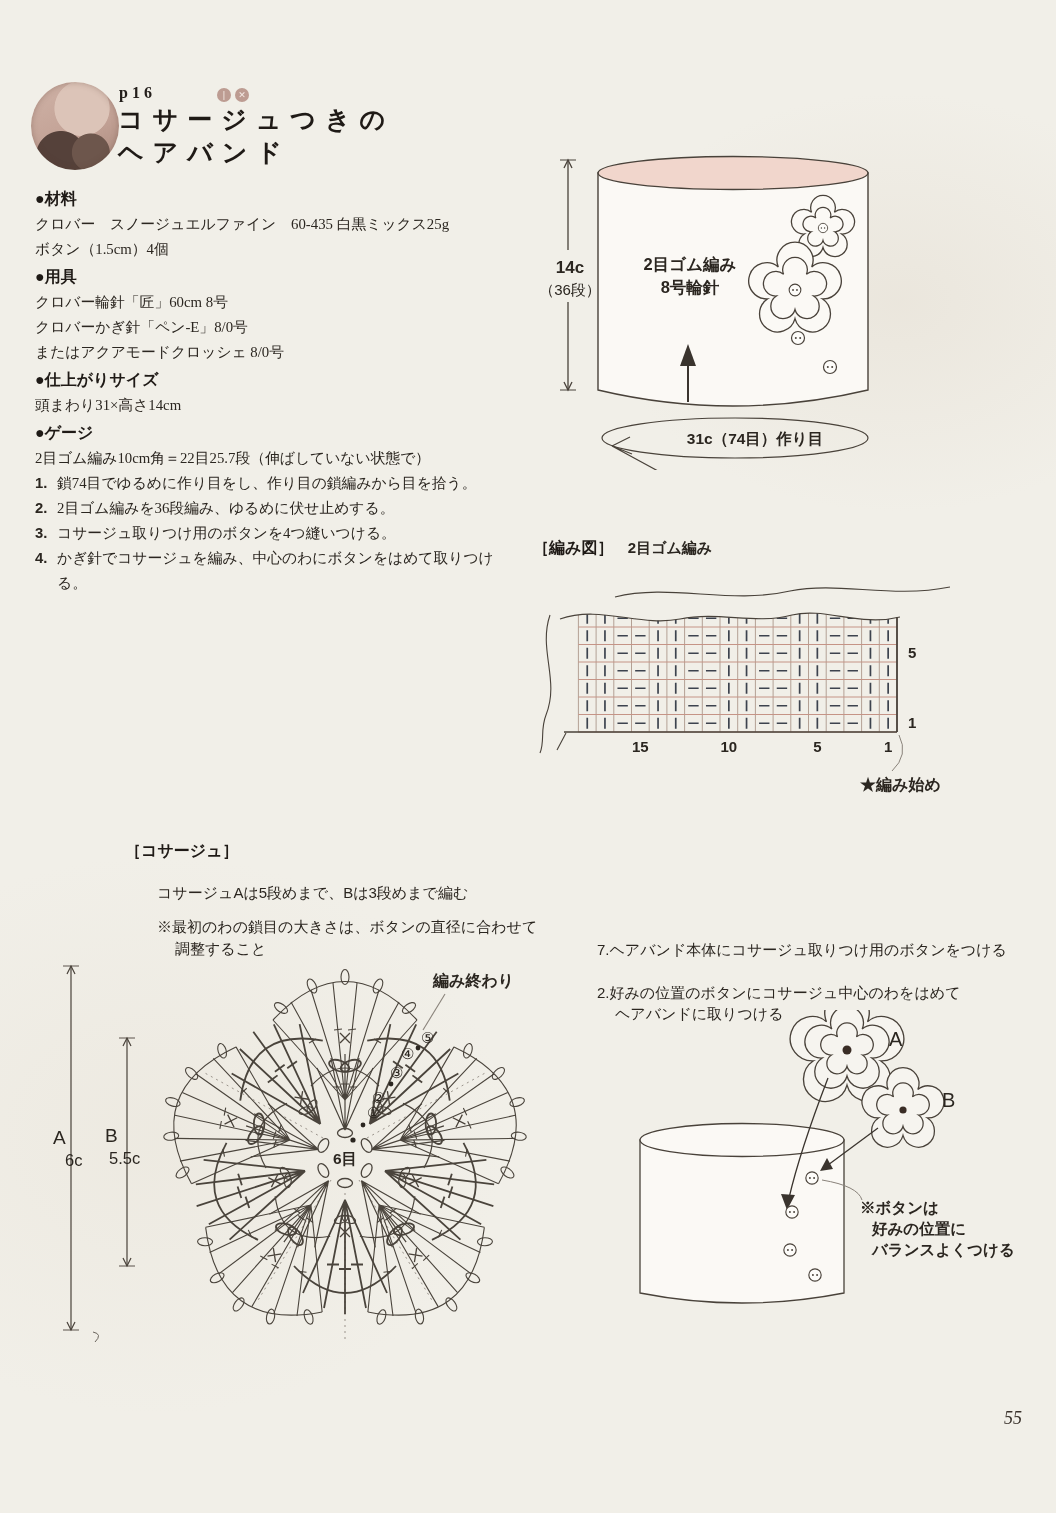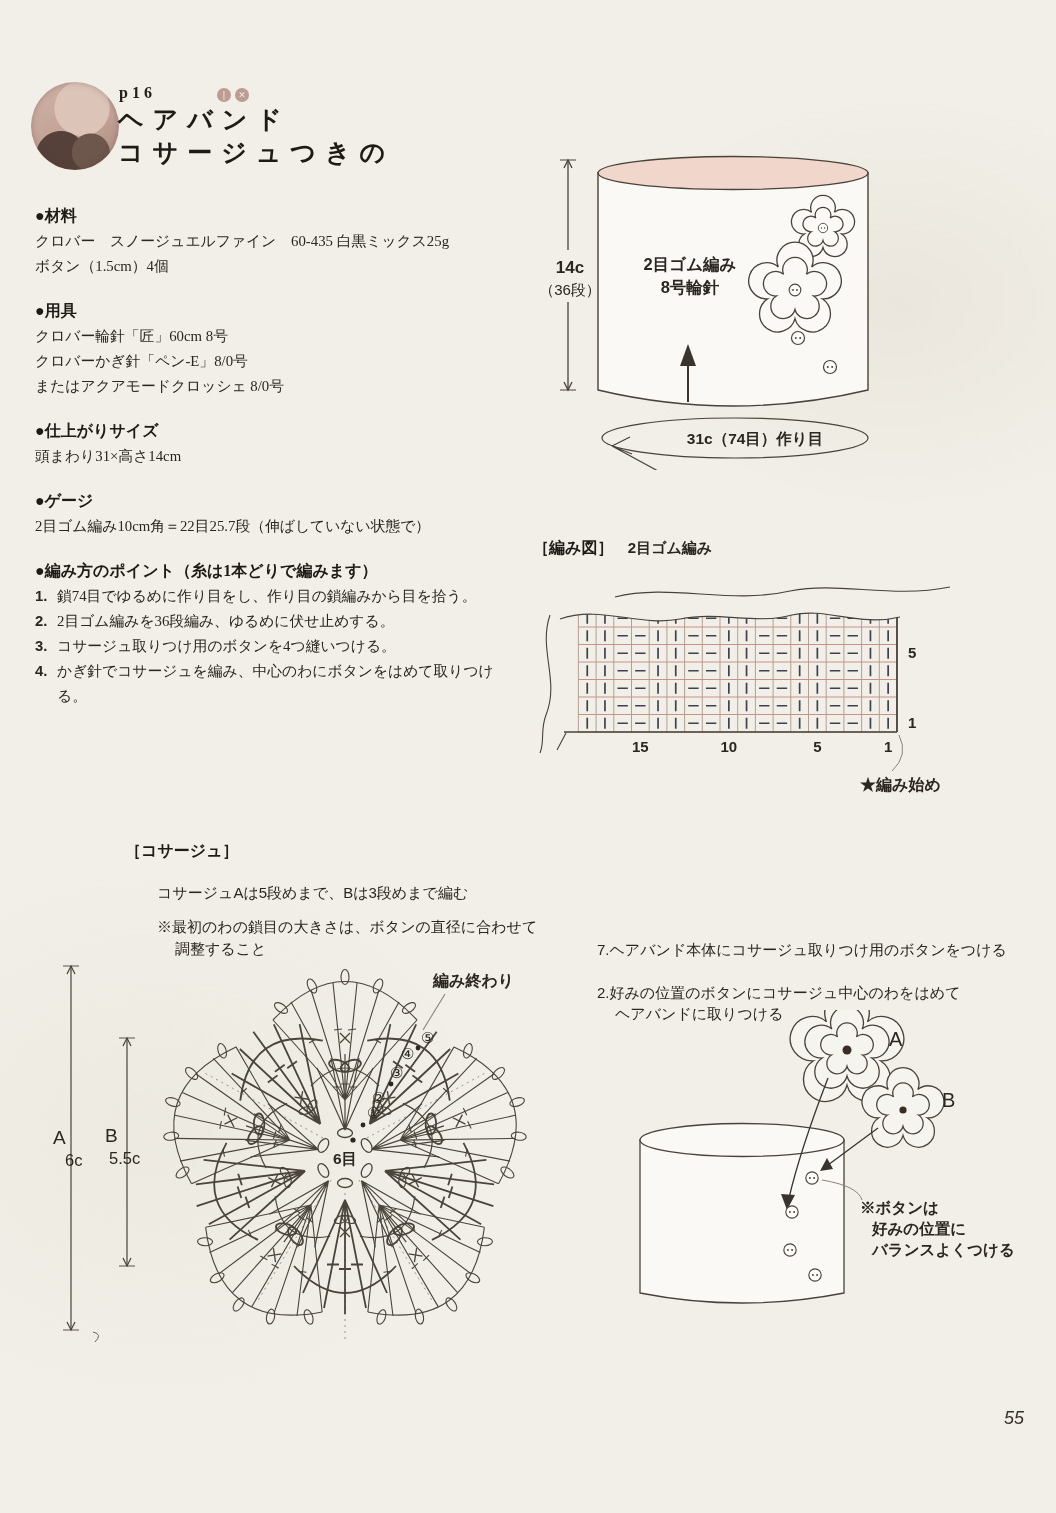--- a/index.html
+++ b/index.html
@@ -16,27 +16,27 @@
       radial-gradient(circle at 68% 80%, #6d564c 0 20%, transparent 21%),
       radial-gradient(circle at 34% 84%, #55413a 0 26%, transparent 27%),
       radial-gradient(circle at 58% 30%, #dcc4b8 0 34%, transparent 35%),
       linear-gradient(155deg,#cfb3a7 0%,#c3a296 55%,#a9887c 100%);
     box-shadow:inset 0 0 6px rgba(90,60,50,.35);}
   .pref{font-size:16px;letter-spacing:4px;font-weight:bold;color:#241f1b;}
   .ticon{display:inline-block;width:14px;height:14px;border-radius:50%;background:#bd9c92;
     color:#f3e9e4;font-size:9px;line-height:14px;text-align:center;vertical-align:middle;margin-right:4px;}
   .title{font-size:25px;letter-spacing:9px;color:#1f1a16;font-weight:600;line-height:33px;}
   .col{width:460px;font-size:14.8px;line-height:25px;color:#2b2620;}
-  .col .hd{font-size:16px;font-weight:bold;line-height:27px;margin-top:18px;color:#1f1a16;}
+  .col .hd{font-size:16px;font-weight:bold;line-height:27px;margin-top:1px;color:#1f1a16;}
   .col .ln{white-space:nowrap;}
   .pt{display:flex;}
   .pt .n{font-family:"Liberation Sans",sans-serif;font-weight:bold;flex:0 0 22px;}
   .sechd{font-size:16px;font-weight:bold;color:#1f1a16;}
   .t15{font-size:15px;margin-left:32px;}
-  .pagenum{font-family:Liberation Sans, sans-serif;font-style:italic;font-size:18px;color:#38302a;}
+  .pagenum{font-family:Liberation Serif, serif;font-style:italic;font-size:18px;color:#38302a;}
   svg text{fill:#2b2620;}
   .gothic{font-family:"Liberation Sans",sans-serif;}
 </style>
 </head>
 <body>
 
 <div class="page">
 
   <svg width="0" height="0" style="position:absolute">
     <defs>
@@ -68,37 +68,36 @@
       </g>
     </defs>
   </svg>
 
   <div class="abs photo" style="left:31px;top:82px"></div>
   <div class="abs serif pref" style="left:119px;top:84px">p16</div>
   <div class="abs" style="left:217px;top:85px">
     <span class="ticon">|</span><span class="ticon">✕</span>
   </div>
   <div class="abs serif title" style="left:118px;top:103px">
+    <div>コサージュつきの</div>
     <div>ヘアバンド</div>
-    <div>コサージュつきの</div>
   </div>
 
   <div class="abs col serif" style="left:35px;top:184px">
     <div class="hd">●材料</div>
     <div class="ln">クロバー　スノージュエルファイン　60-435 白黒ミックス25g</div>
     <div class="ln">ボタン（1.5cm）4個</div>
     <div class="hd">●用具</div>
     <div class="ln">クロバー輪針「匠」60cm 8号</div>
     <div class="ln">クロバーかぎ針「ペン-E」8/0号</div>
     <div class="ln">またはアクアモードクロッシェ 8/0号</div>
     <div class="hd">●仕上がりサイズ</div>
     <div class="ln">頭まわり31×高さ14cm</div>
     <div class="hd">●ゲージ</div>
     <div class="ln">2目ゴム編み10cm角＝22目25.7段（伸ばしていない状態で）</div>
-    <div class="hd">●編み方のポイント（糸は1本どりで編みます）</div>
     <div class="pt">
       <span class="n">1.</span>
       <span>鎖74目でゆるめに作り目をし、作り目の鎖編みから目を拾う。</span>
       </div>
     <div class="pt">
       <span class="n">2.</span>
       <span>2目ゴム編みを36段編み、ゆるめに伏せ止めする。</span>
       </div>
     <div class="pt">
       <span class="n">3.</span>

